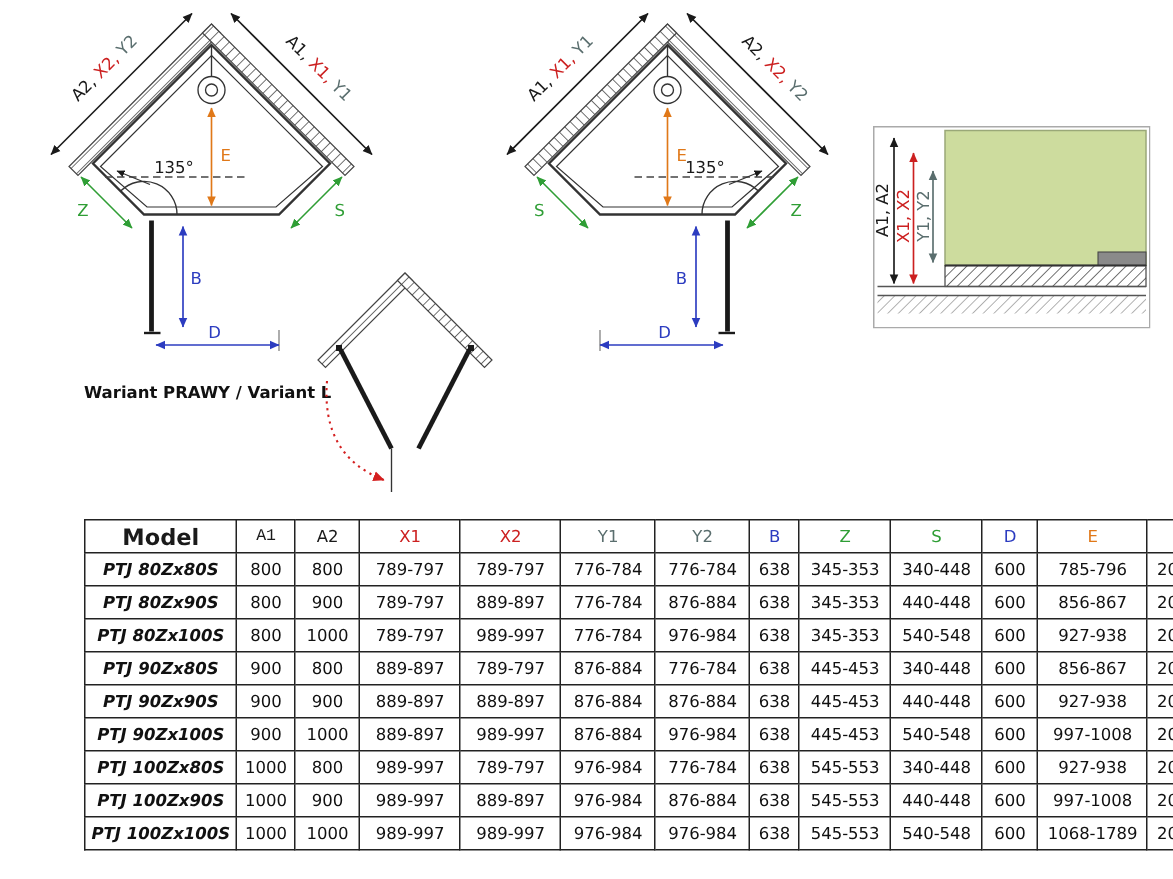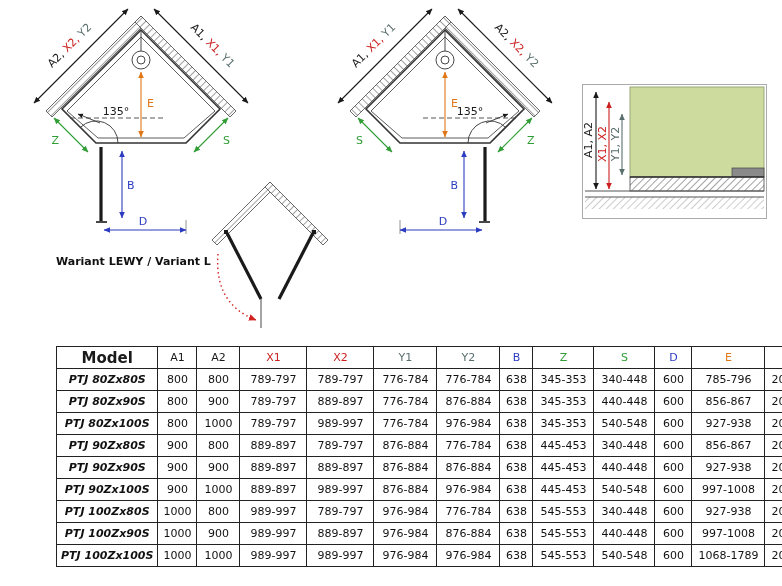--- a/index.html
+++ b/index.html
@@ -123,21 +123,21 @@
 
     <text transform="rotate(-45 46 42)" x="46" y="42" text-anchor="middle"><tspan class="ck">A2, </tspan><tspan class="cr">X2, </tspan><tspan class="ct">Y2</tspan></text>
     <text transform="rotate(45 184 42)" x="184" y="42" text-anchor="middle"><tspan class="ck">A1, </tspan><tspan class="cr">X1, </tspan><tspan class="ct">Y1</tspan></text>
     <text class="co" x="121" y="101">E</text>
     <text class="cb" x="101" y="183">B</text>
     <text class="cb" x="117" y="219" text-anchor="middle">D</text>
     <text class="cg" x="33" y="138" text-anchor="end">Z</text>
     <text class="cg" x="197" y="138">S</text>
     <text class="ck" x="90" y="109" text-anchor="middle">135°</text>
   </svg>
-  <div class="abs caption" style="left:56px;top:255px">Wariant LEWY / Variant L</div>
+  <div class="abs caption" style="left:56px;top:255px">Wariant PRAWY / Variant L</div>
 
   <svg class="abs" style="left:200px;top:172px" width="140" height="172" viewBox="0 0 140 172">
     <g>
       <polygon class="wall" points="70,10 12,68 17,73 75,15"></polygon>
       <polygon class="wall" points="70,10 128,68 123,73 65,15"></polygon>
     </g>
     <rect class="pivot" x="24" y="58" width="4" height="4"></rect>
     <rect class="pivot" x="112" y="58" width="4" height="4"></rect>
     <line class="door" x1="27" y1="61" x2="61" y2="127"></line>
     <line class="door" x1="113" y1="61" x2="79" y2="127"></line>
@@ -193,21 +193,21 @@
     <line class="dim dim-t" x1="40" y1="30" x2="40" y2="91" marker-start="url(#at)" marker-end="url(#at)"></line>
     <text class="ck" transform="rotate(-90 10 56)" x="10" y="56" text-anchor="middle" font-size="9.5">A1, A2</text>
     <text class="cr" transform="rotate(-90 24 60)" x="24" y="60" text-anchor="middle" font-size="9.5">X1, X2</text>
     <text class="ct" transform="rotate(-90 37 60)" x="37" y="60" text-anchor="middle" font-size="9.5">Y1, Y2</text>
   </svg>
 
   <table class="spec-table">
     <thead>
       <tr>
           <th style="color: rgb(26, 26, 26);">Model</th>
-          <th style="color: rgb(26, 26, 26);">A1</th>
+          <th style="color: rgb(26, 26, 26); font-family: Liberation Mono, monospace;">A1</th>
           <th style="color: rgb(26, 26, 26);">A2</th>
           <th style="color: rgb(204, 32, 32);">X1</th>
           <th style="color: rgb(204, 32, 32);">X2</th>
           <th style="color: rgb(90, 110, 110);">Y1</th>
           <th style="color: rgb(90, 110, 110);">Y2</th>
           <th style="color: rgb(44, 60, 192);">B</th>
           <th style="color: rgb(47, 158, 53);">Z</th>
           <th style="color: rgb(47, 158, 53);">S</th>
           <th style="color: rgb(44, 60, 192);">D</th>
           <th style="color: rgb(224, 120, 24);">E</th>

